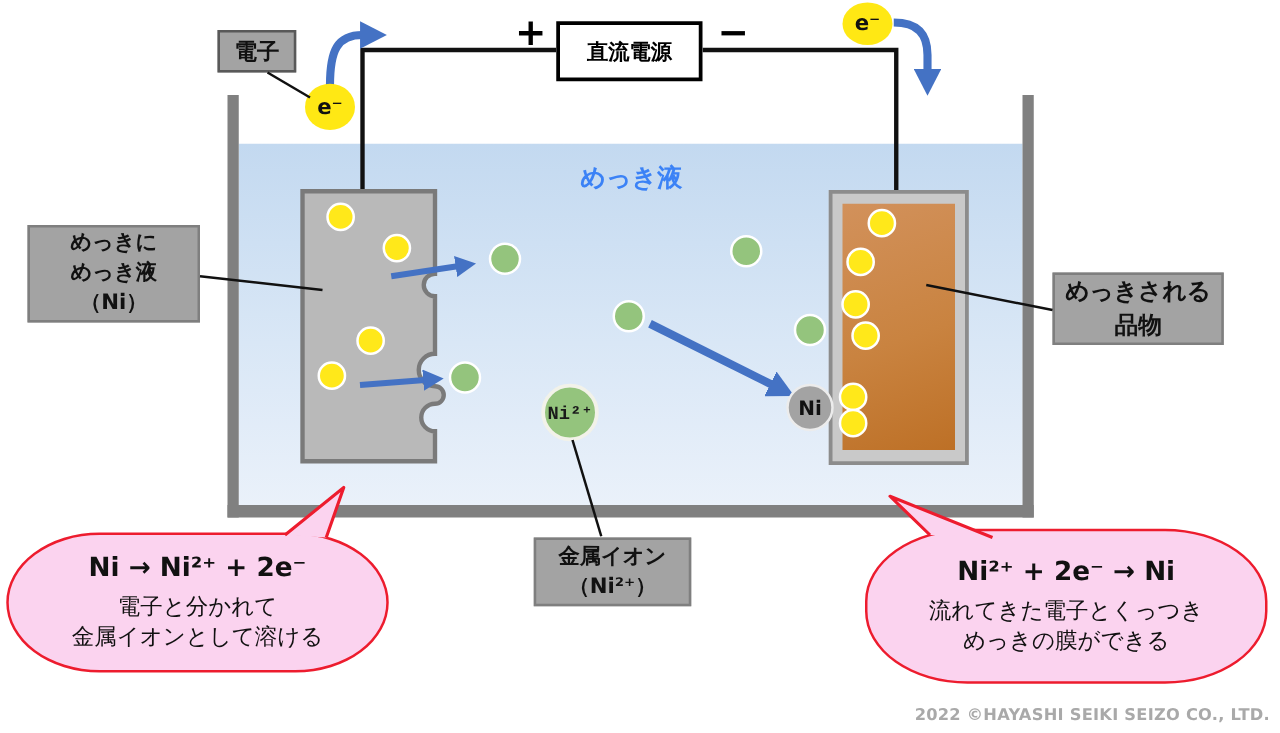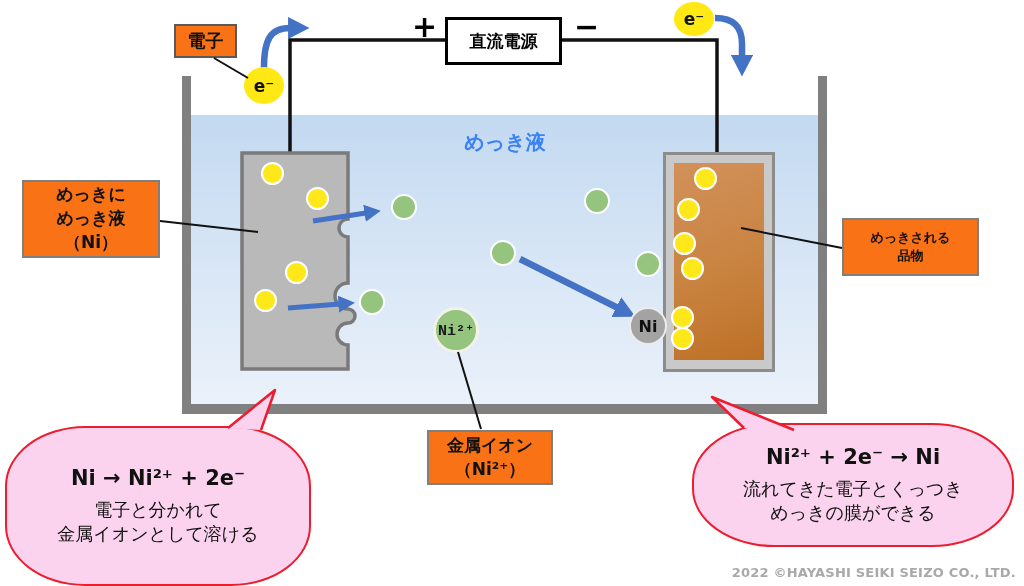--- a/index.html
+++ b/index.html
@@ -41,41 +41,41 @@
     display:flex;align-items:center;justify-content:center;
     font-weight:700;font-size:16px;color:#111;box-sizing:border-box;
   }
   .e-symbol{
     border-radius:50%;background:#ffe814;color:#111;font-weight:700;font-size:17px;
     display:flex;align-items:center;justify-content:center;
   }
 
   
   .white-box{
-    background:#f97316;border:2px solid #7f7f7f;color:#111;
+    background:#a3a3a3;border:2px solid #7f7f7f;color:#111;
     display:flex;flex-direction:column;align-items:center;justify-content:center;
     font-weight:700;text-align:center;box-sizing:border-box;
   }
   .power-box{
     left:445px;top:17px;width:117px;height:48px;background:#fff;border:3.5px solid #000;
     display:flex;align-items:center;justify-content:center;
     font-weight:700;font-size:17px;color:#000;box-sizing:border-box;
   }
   .polarity{font-weight:700;font-size:30px;color:#000;line-height:1;}
   .solution-label{font-weight:700;font-size:20px;color:#3b82f6;}
 
   
   .bubble{
     background:#fbd3ef;border:2.5px solid #ed1c2e;box-sizing:border-box;
     display:flex;flex-direction:column;align-items:center;justify-content:center;
     text-align:center;color:#111;
   }
   .bubble .formula{font-weight:700;font-size:21px;margin-bottom:8px;}
   .bubble .desc{font-size:18px;line-height:1.35;}
-  .bubble-left{left:5px;top:426px;width:306px;height:160px;border-radius:80px / 60px;}
+  .bubble-left{left:5px;top:426px;width:306px;height:112px;border-radius:80px / 60px;}
   .bubble-right{left:692px;top:423px;width:322px;height:124px;border-radius:82px / 58px;}
 
   .copyright{
     right:8px;bottom:6px;color:#a9a9a9;font-weight:700;font-size:13px;letter-spacing:.2px;
   }
 </style>
 </head>
 <body>
 
 <div id="stage">
@@ -153,21 +153,21 @@
   <div class="abs e-symbol" style="left:674px;top:2px;width:40px;height:34px;">
     <span>e⁻</span>
   </div>
 
   <div class="abs white-box" style="left:22px;top:180px;width:138px;height:78px;font-size:17px;line-height:1.4;">
     <span>めっきに</span>
     <span>めっき液</span>
     <span>（Ni）</span>
   </div>
 
-  <div class="abs white-box" style="left:842px;top:218px;width:137px;height:58px;font-size:13px;line-height:1.4;">
+  <div class="abs white-box" style="left:842px;top:218px;width:137px;height:58px;font-size:19px;line-height:1.4;">
     <span>めっきされる</span>
     <span>品物</span>
   </div>
 
   <div class="abs white-box" style="left:427px;top:430px;width:126px;height:55px;font-size:17px;line-height:1.4;">
     <span>金属イオン</span>
     <span>（Ni²⁺）</span>
   </div>
 
   <div class="abs bubble bubble-left">

